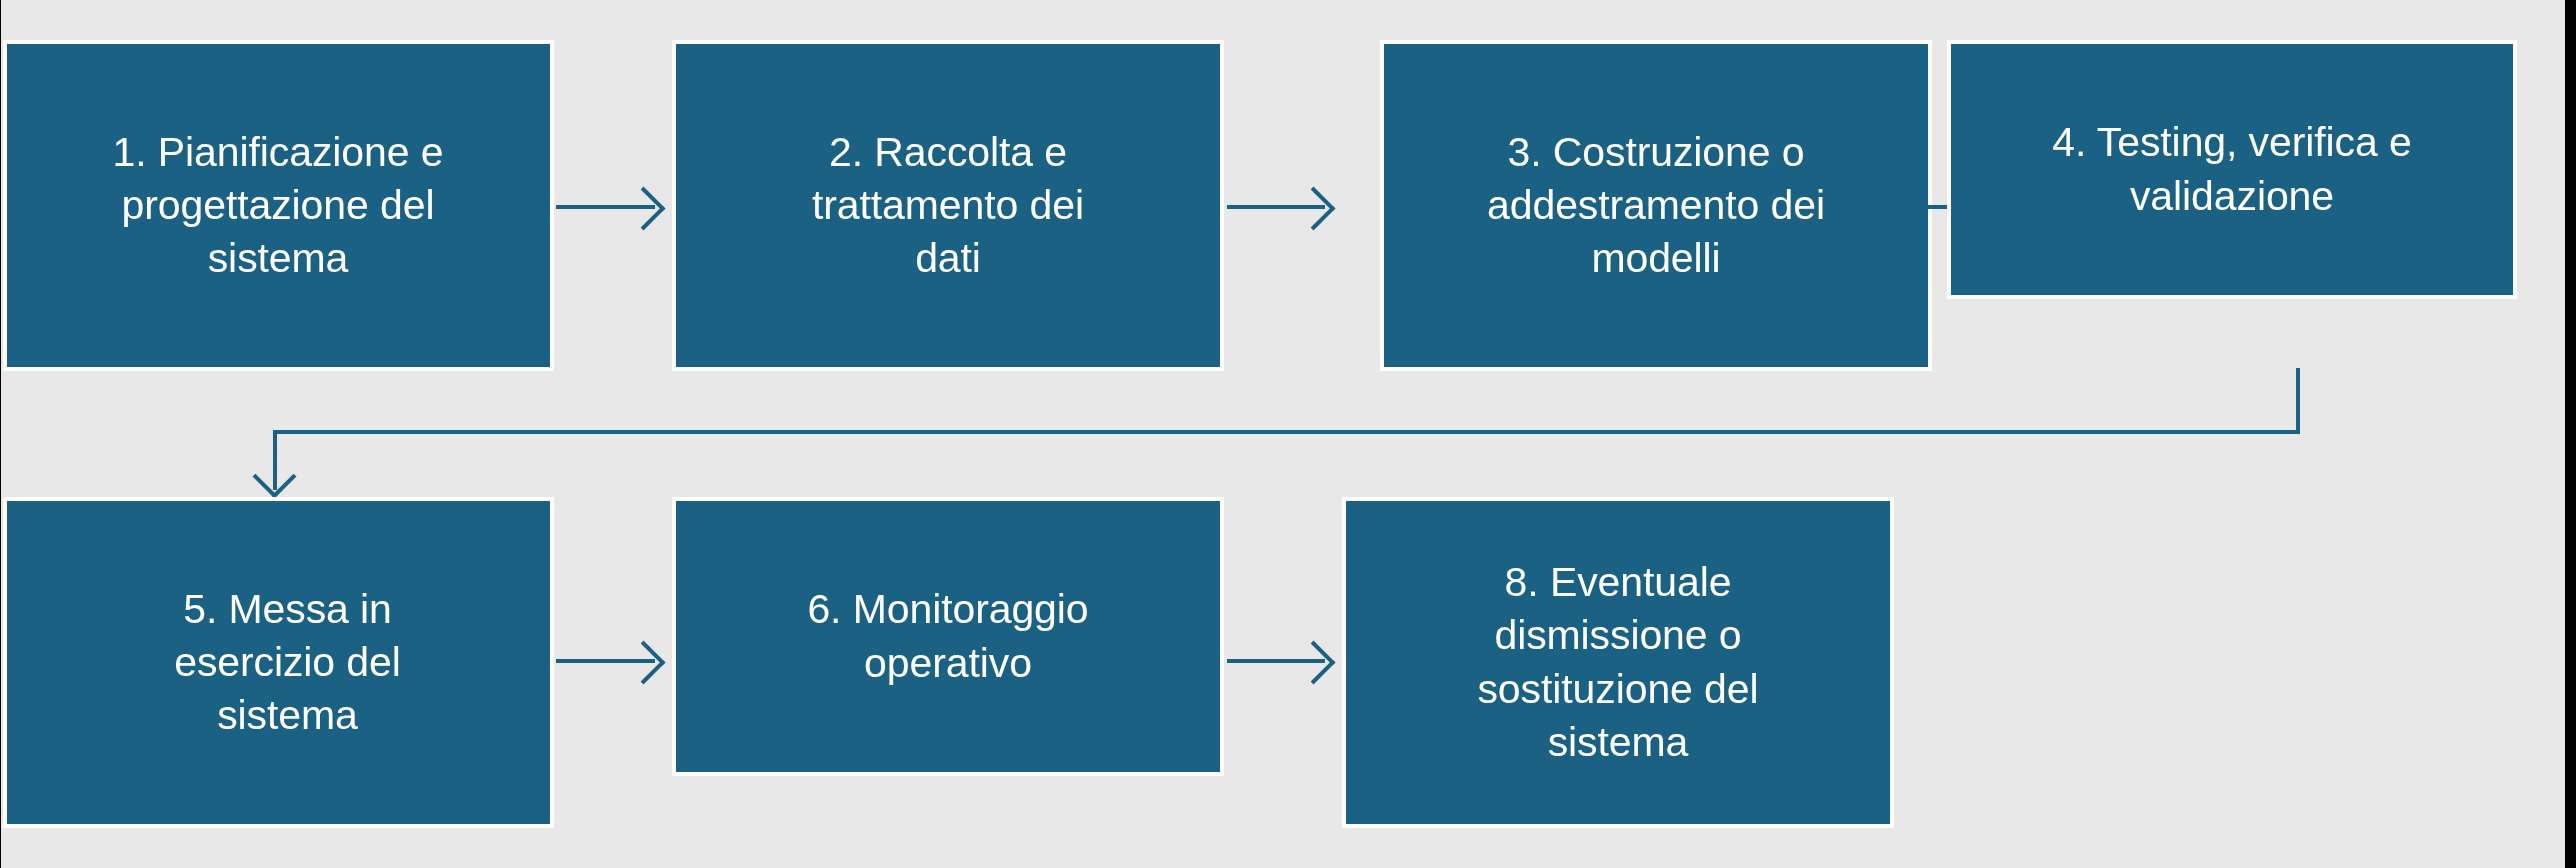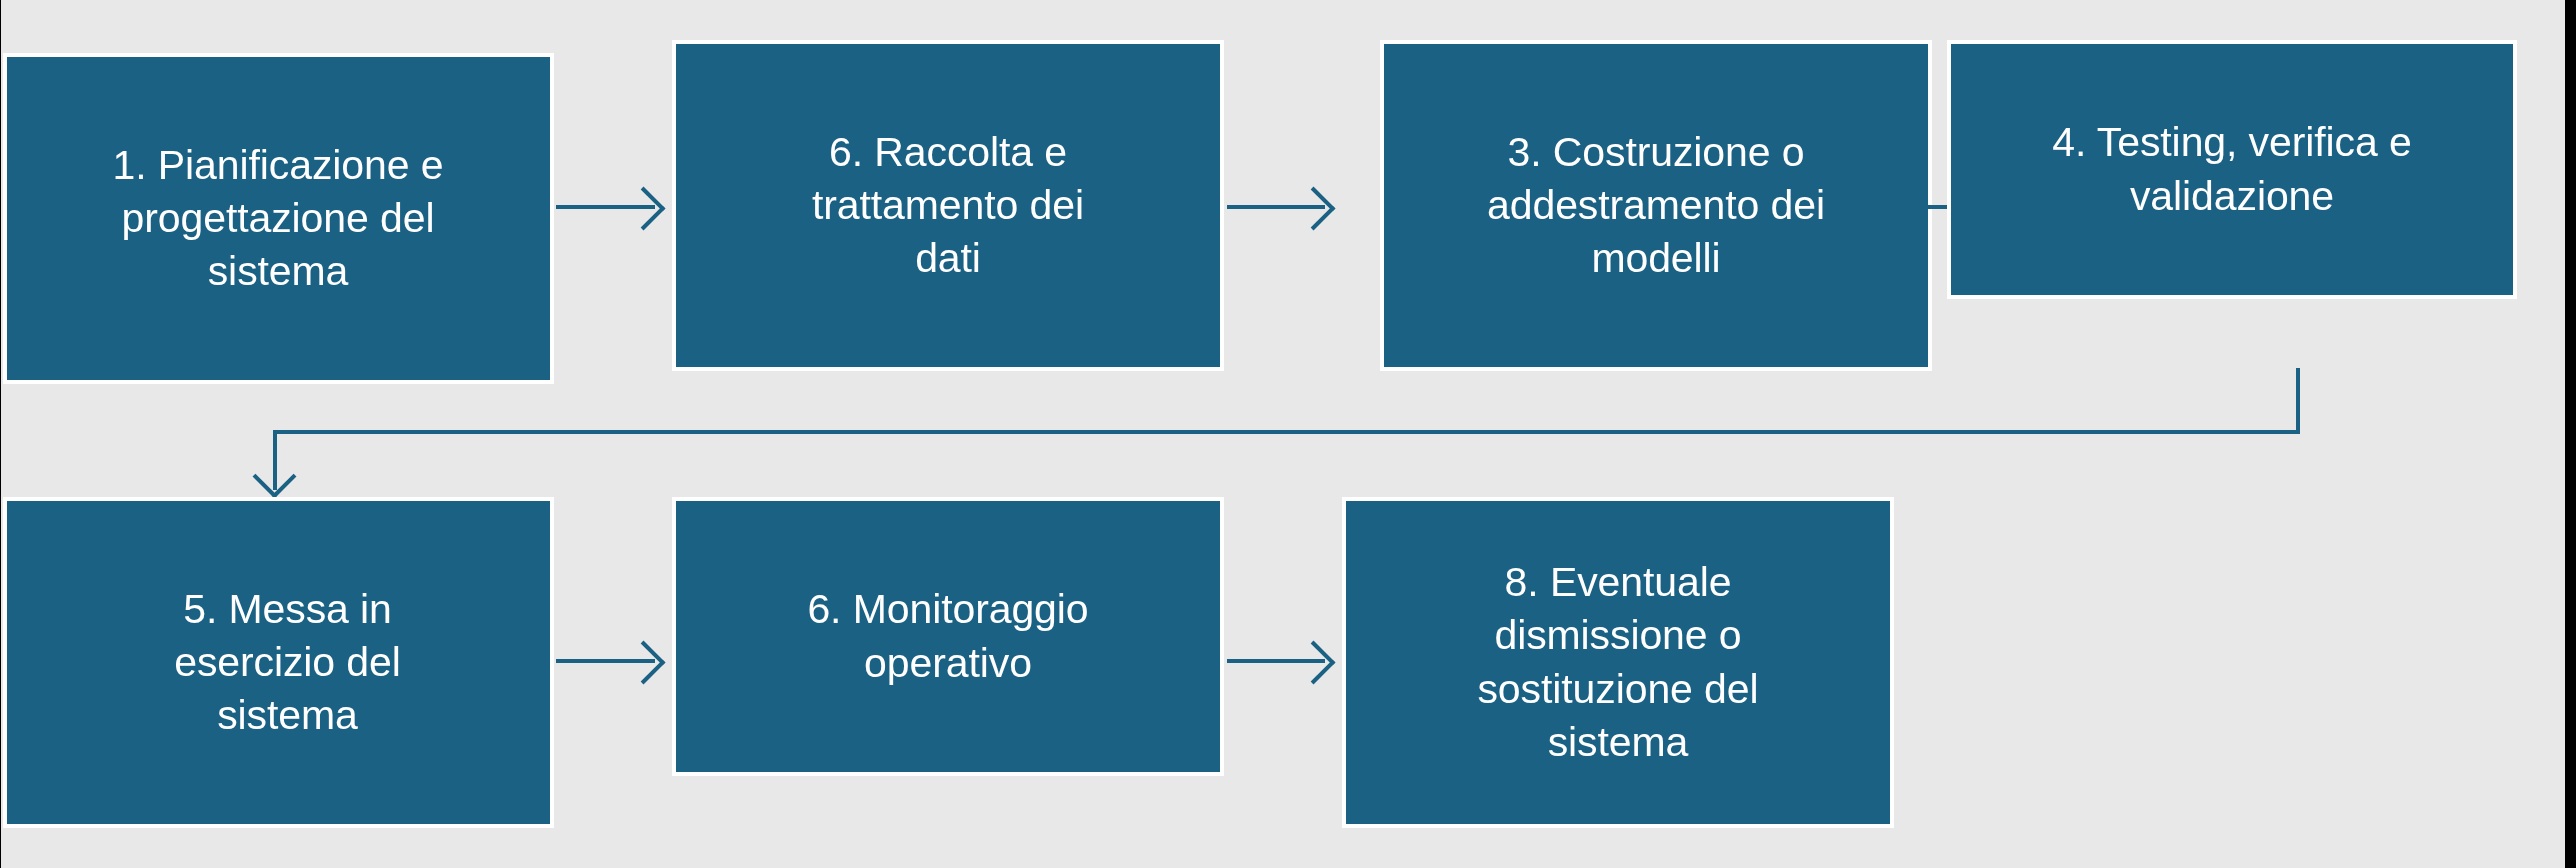--- a/index.html
+++ b/index.html
@@ -35,21 +35,21 @@
     display:block;
     width:94%;
     font-size:41px;
     line-height:1.30;
     font-weight:400;
     letter-spacing:-0.1px;
     white-space:pre-line;
     color:#ffffff;
   }
   
-  #box1{left:2.5px;   top:41px; width:549px; height:329px;margin-top:13px;}
+  #box1{left:2.5px;   top:41px; width:549px; height:329px;}
   #box2{left:672px;top:41px; width:550px; height:329px;}
   #box3{left:1380px;top:41px; width:550px; height:329px;}
   #box4{left:1947px;top:41px; width:568px; height:257px;}
   
   #box5{left:2.5px;   top:498px; width:549px; height:329px;padding-left:19px;}
   #box6{left:672px;top:498px; width:550px; height:277px;}
   #box7{left:1342px;top:498px; width:550px; height:329px;}
 
   
   .arrow-h{position:absolute;height:37px;}
@@ -102,21 +102,21 @@
 progettazione del
 sistema</span>
   </div>
 
   <div class="arrow-h" id="arrow12">
     <span class="shaft"></span>
     <span class="head"></span>
   </div>
 
   <div class="box" id="box2">
-    <span class="label">6. Raccolta e
+    <span class="label">2. Raccolta e
 trattamento dei
 dati</span>
   </div>
 
   <div class="arrow-h" id="arrow23">
     <span class="shaft"></span>
     <span class="head"></span>
   </div>
 
   <div class="box" id="box3">

